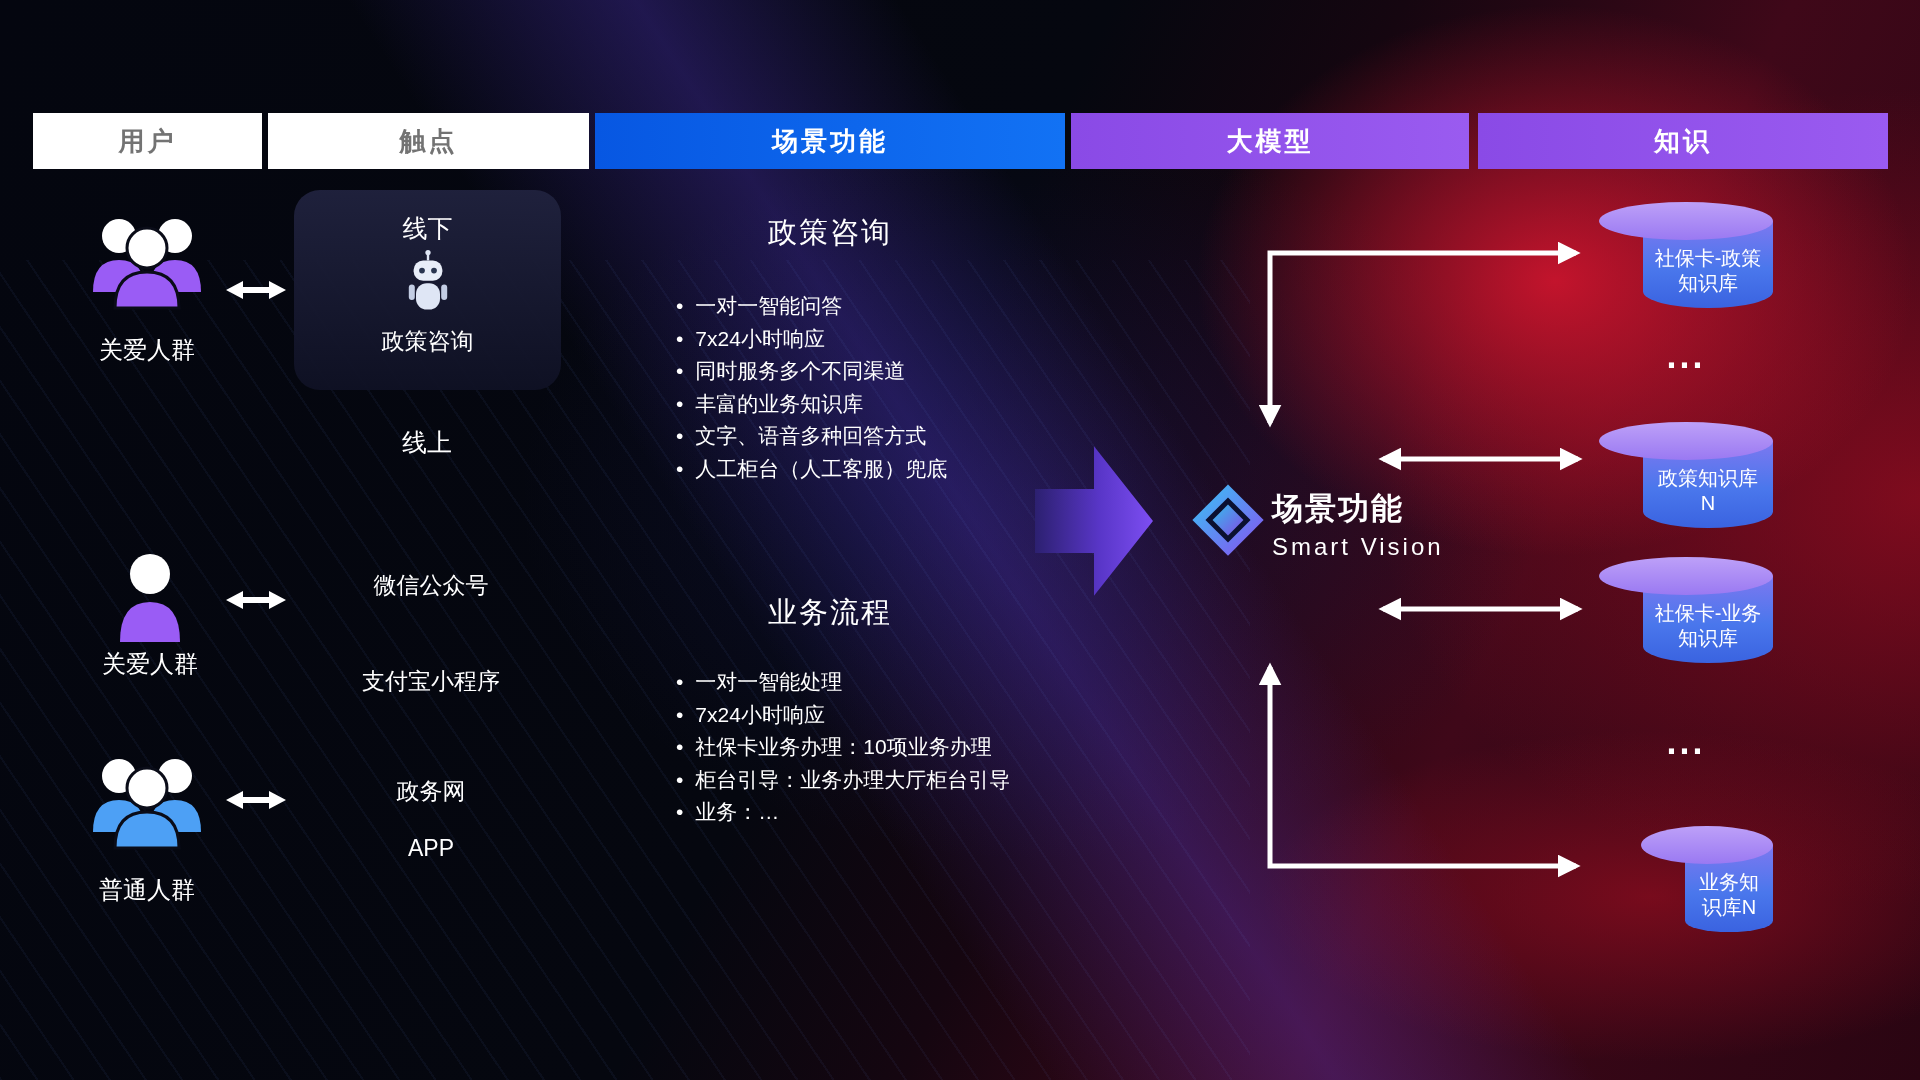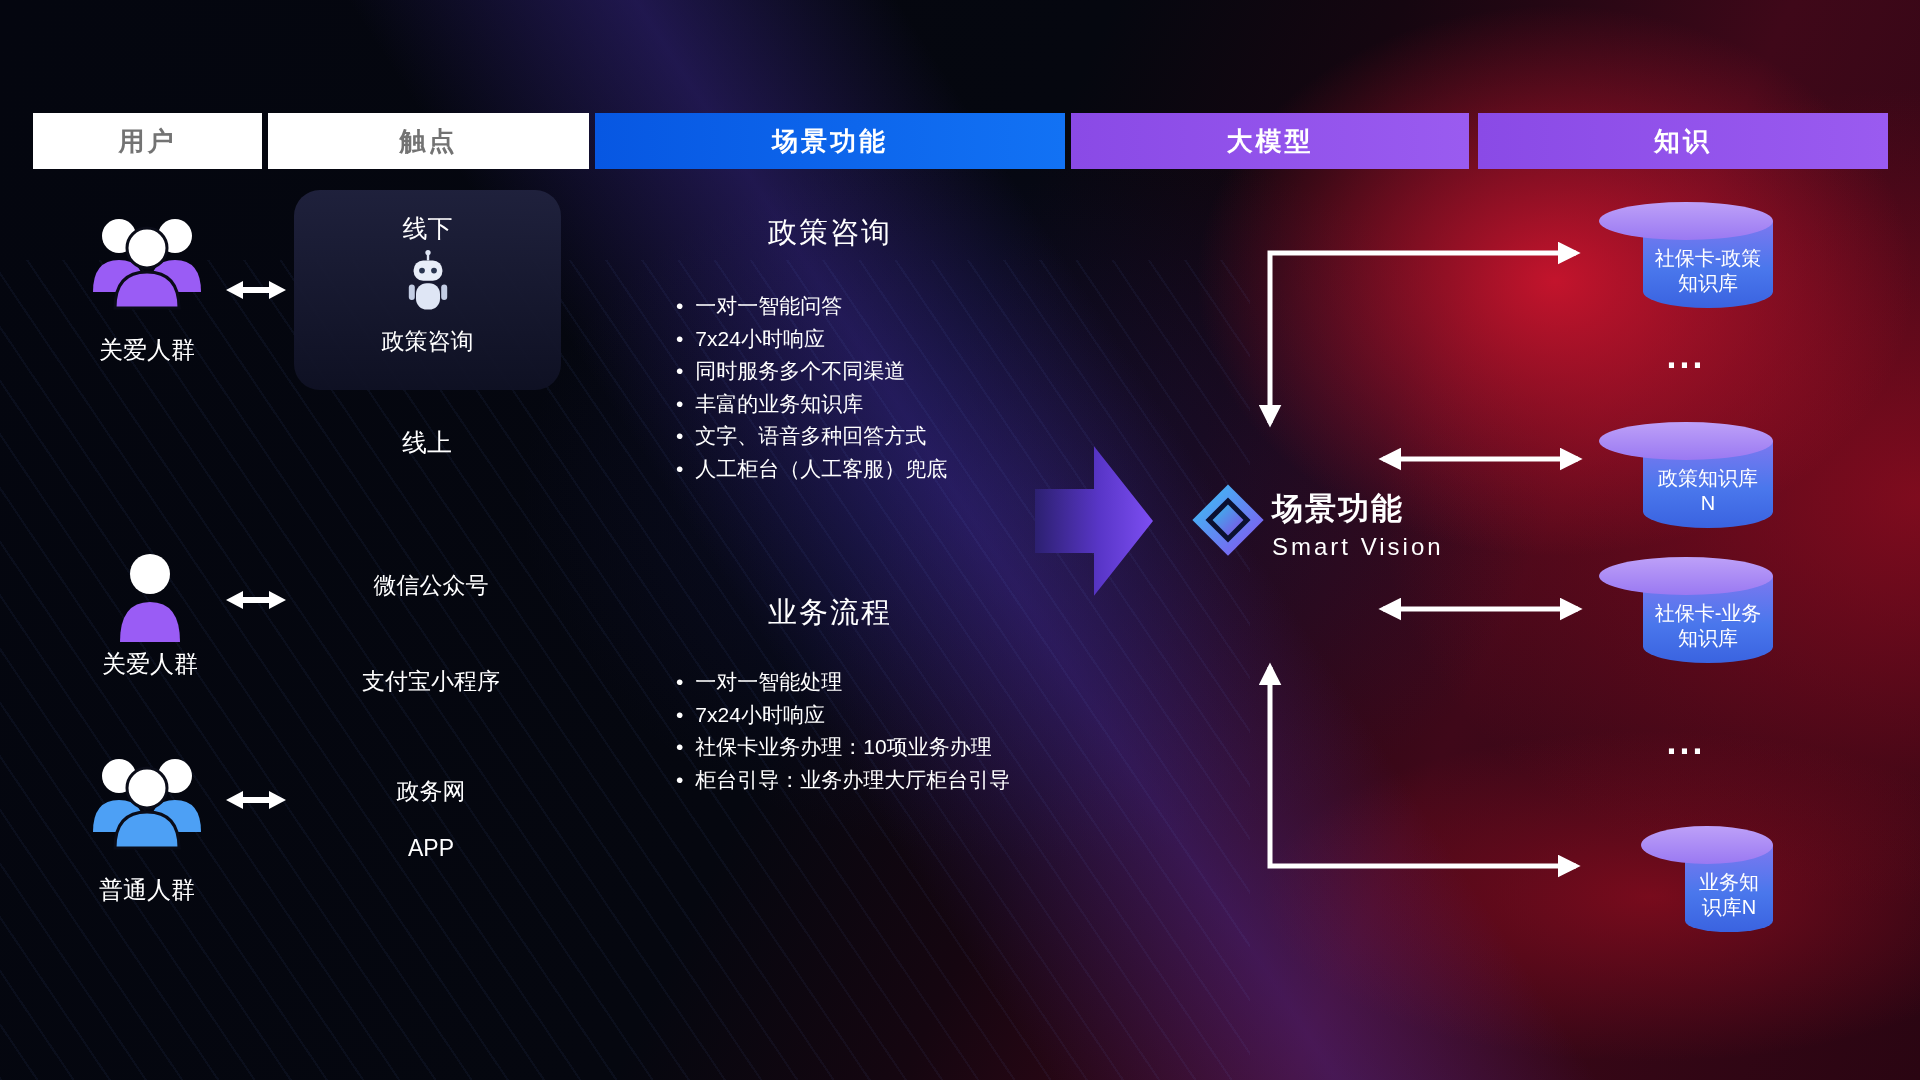--- a/index.html
+++ b/index.html
@@ -163,20 +163,21 @@
     <li>文字、语音多种回答方式</li>
     <li>人工柜台（人工客服）兜底</li>
   </ul>
 
   <div class="sec-title" style="left:670px; top:593px;">业务流程</div>
   <ul class="bullets" style="top:666px;">
     <li>一对一智能处理</li>
     <li>7x24小时响应</li>
     <li>社保卡业务办理：10项业务办理</li>
     <li>柜台引导：业务办理大厅柜台引导</li>
+    <li>业务：…</li>
   </ul>
 
   <div class="big-arrow"></div>
 
   <div class="logo">
     <svg width="76" height="76" viewBox="0 0 64 64">
       <defs>
         <linearGradient id="lg1" x1="0" y1="0" x2="1" y2="1">
           <stop offset="0" stop-color="#35c8f5"></stop>
           <stop offset="1" stop-color="#8a4df0"></stop>

